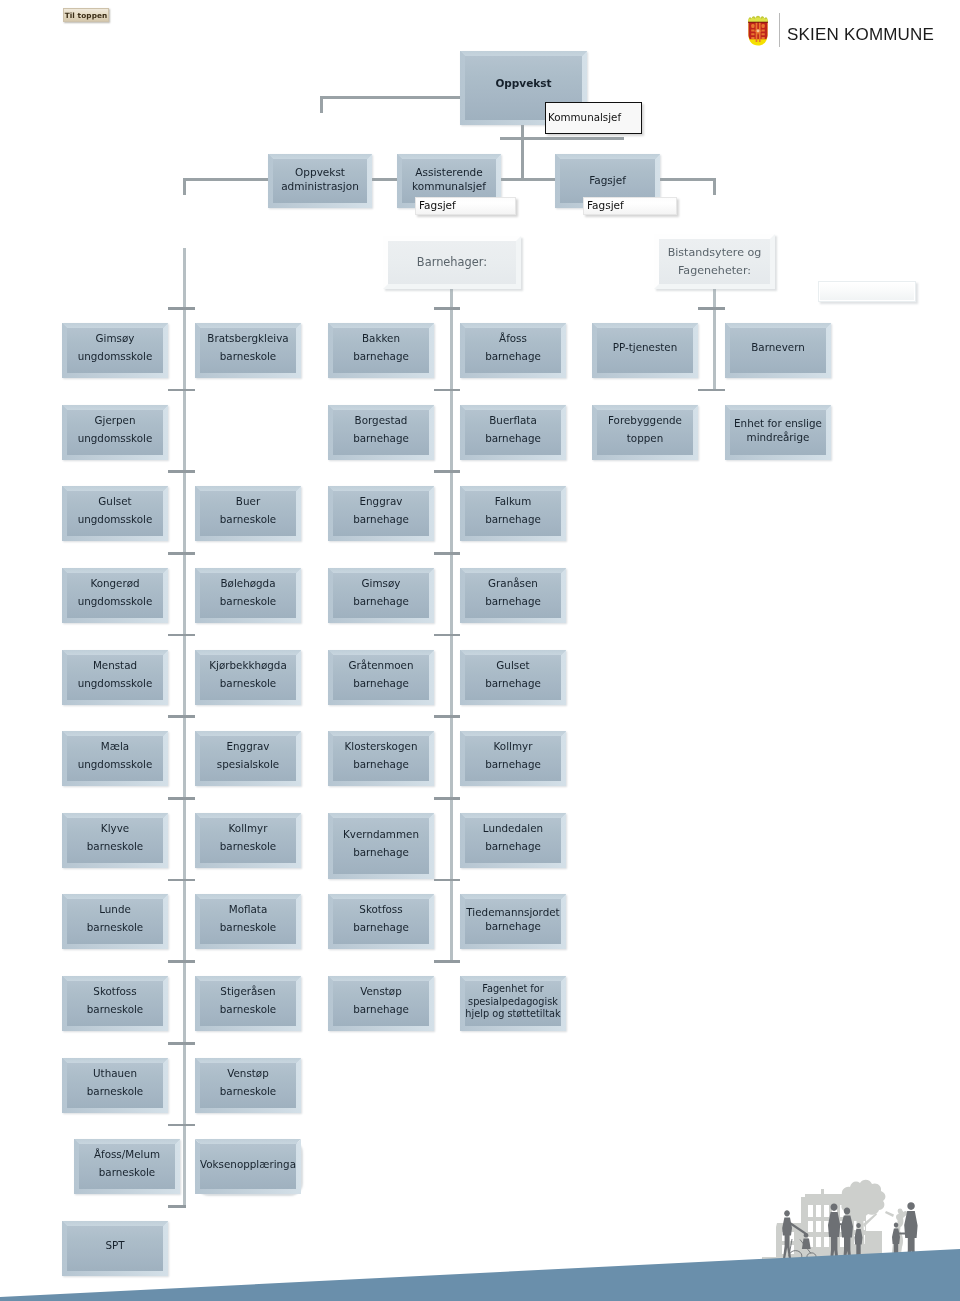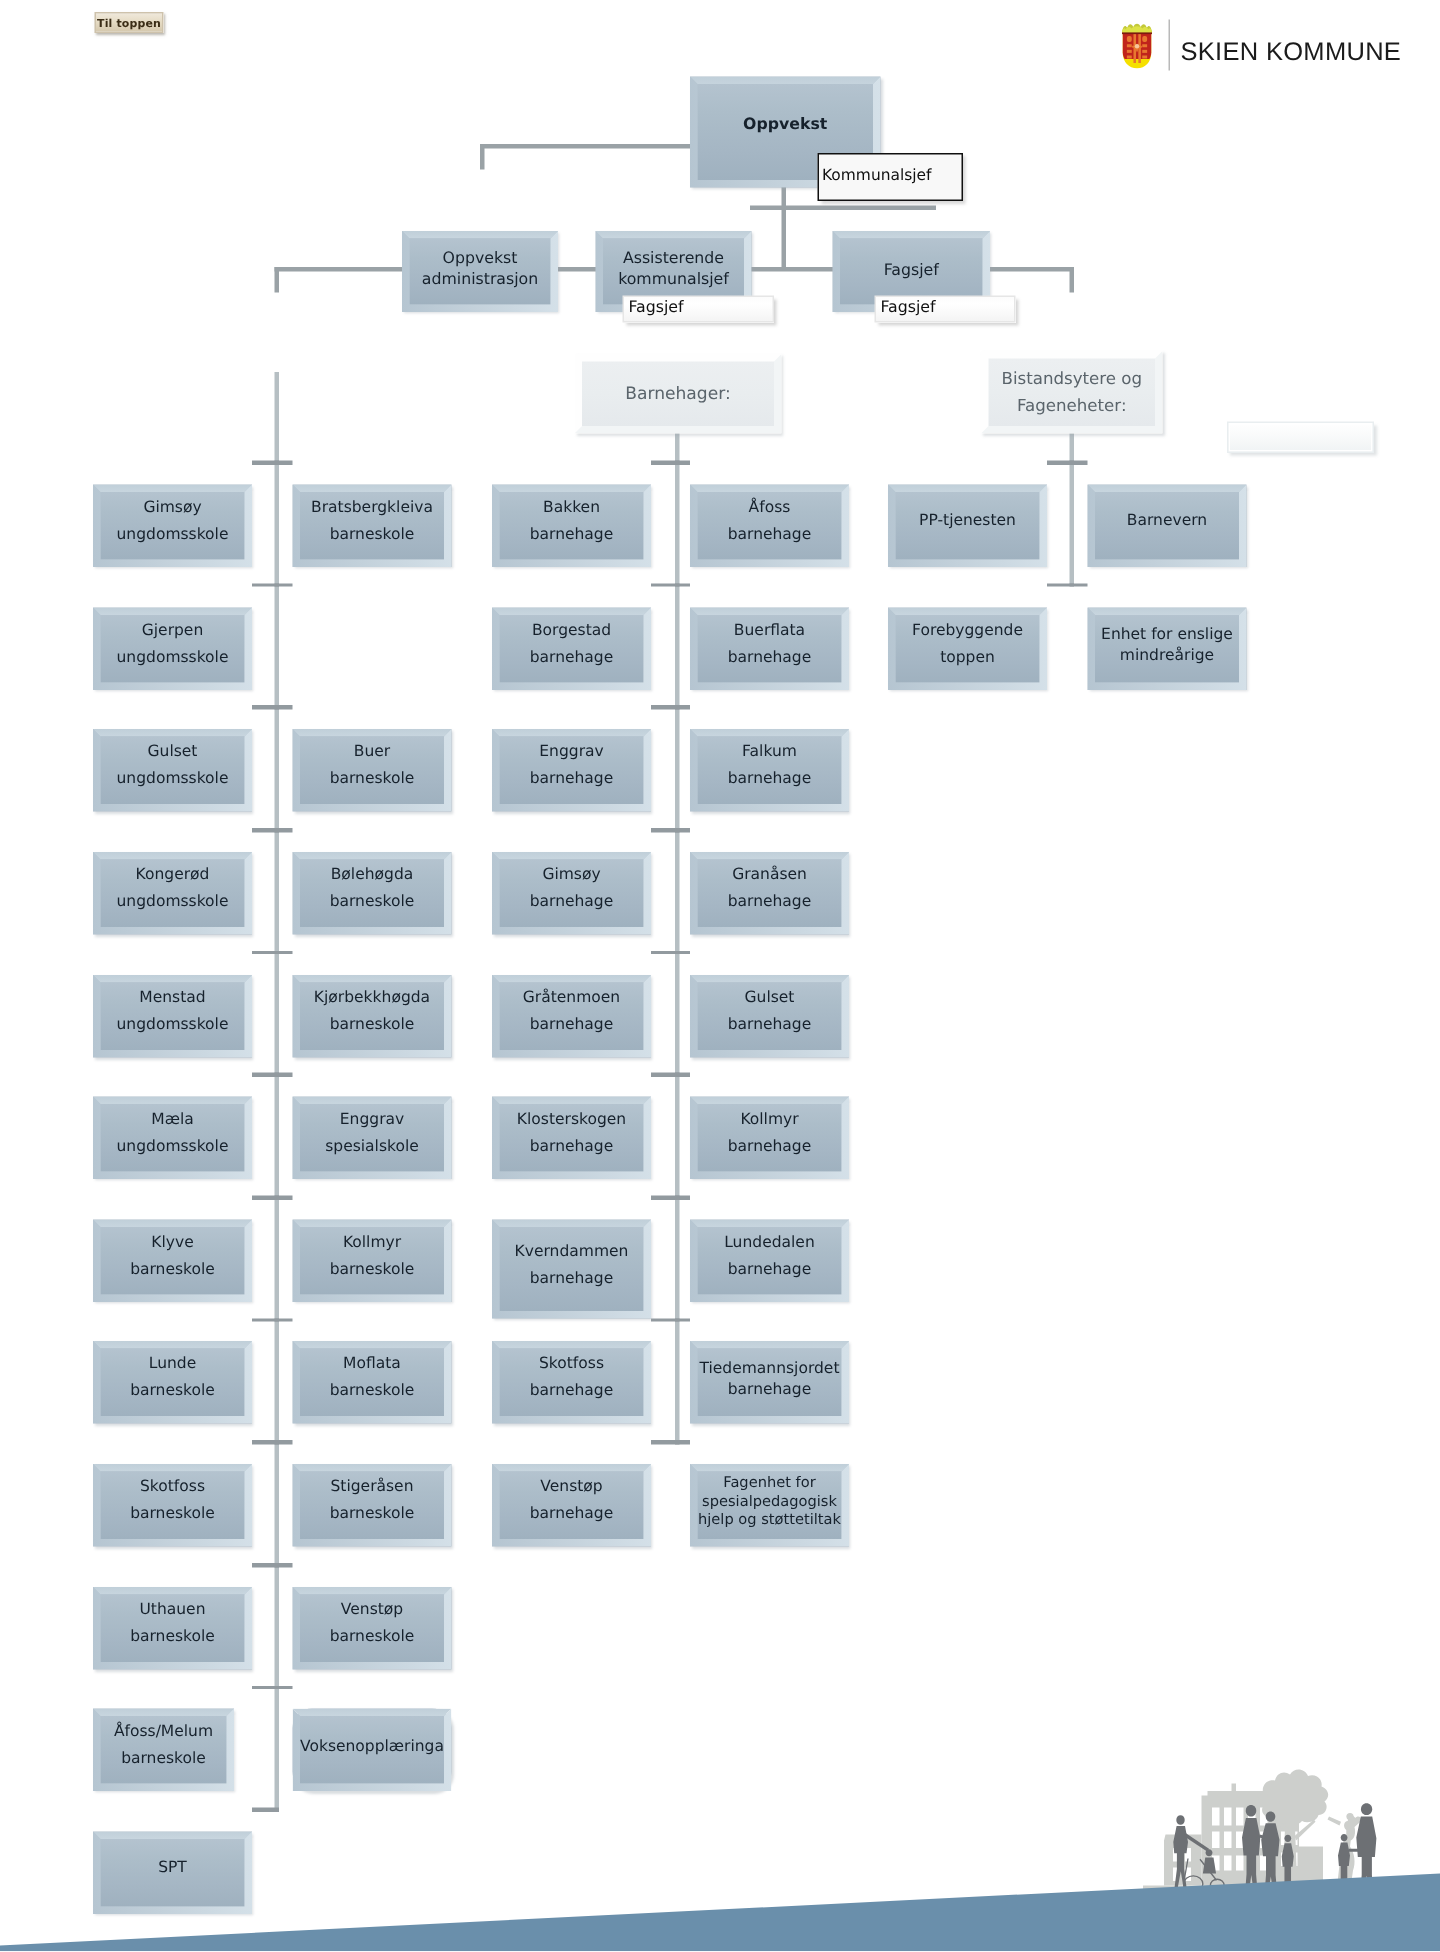--- a/index.html
+++ b/index.html
@@ -307,21 +307,21 @@
     <div class="node nb" style="left: 62px; top: 689px; width: 106px; height: 55px; font-size: 10.35px; padding-bottom: 5px;"><div class="nbfill"></div><div class="nbtxt">Mæla
 ungdomsskole</div></div>
     <div class="node nb" style="left: 62px; top: 771px; width: 106px; height: 55px; font-size: 10.35px; padding-bottom: 5px;"><div class="nbfill"></div><div class="nbtxt">Klyve
 barneskole</div></div>
     <div class="node nb" style="left: 62px; top: 852px; width: 106px; height: 55px; font-size: 10.35px; padding-bottom: 5px;"><div class="nbfill"></div><div class="nbtxt">Lunde
 barneskole</div></div>
     <div class="node nb" style="left: 62px; top: 934px; width: 106px; height: 55px; font-size: 10.35px; padding-bottom: 5px;"><div class="nbfill"></div><div class="nbtxt">Skotfoss
 barneskole</div></div>
     <div class="node nb" style="left: 62px; top: 1016px; width: 106px; height: 55px; font-size: 10.35px; padding-bottom: 5px;"><div class="nbfill"></div><div class="nbtxt">Uthauen
 barneskole</div></div>
-    <div class="node nb" style="left: 62px; top: 1097px; width: 94px; height: 55px; font-size: 10.35px; padding-bottom: 5px;"><div class="nbfill"></div><div class="nbtxt">Åfoss/Melum
+    <div class="node nb" style="left: 74px; top: 1097px; width: 106px; height: 55px; font-size: 10.35px; padding-bottom: 5px;"><div class="nbfill"></div><div class="nbtxt">Åfoss/Melum
 barneskole</div></div>
     <div class="node nb" style="left: 62px; top: 1179px; width: 106px; height: 55px; font-size: 10.35px; padding-bottom: 5px;"><div class="nbfill"></div><div class="nbtxt">SPT</div></div>
     <div class="node nb" style="left: 195px; top: 281px; width: 106px; height: 55px; font-size: 10.35px; padding-bottom: 5px;"><div class="nbfill"></div><div class="nbtxt">Bratsbergkleiva
 barneskole</div></div>
     <div class="node nb" style="left: 195px; top: 444px; width: 106px; height: 55px; font-size: 10.35px; padding-bottom: 5px;"><div class="nbfill"></div><div class="nbtxt">Buer
 barneskole</div></div>
     <div class="node nb" style="left: 195px; top: 526px; width: 106px; height: 55px; font-size: 10.35px; padding-bottom: 5px;"><div class="nbfill"></div><div class="nbtxt">Bølehøgda
 barneskole</div></div>
     <div class="node nb" style="left: 195px; top: 608px; width: 106px; height: 55px; font-size: 10.35px; padding-bottom: 5px;"><div class="nbfill"></div><div class="nbtxt">Kjørbekkhøgda
 barneskole</div></div>

